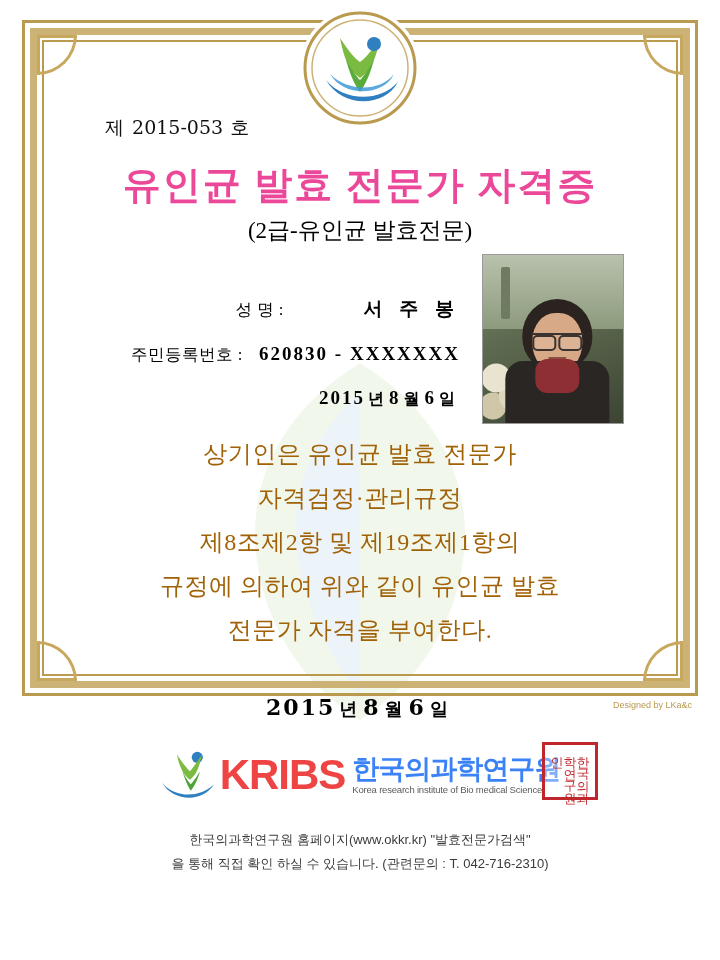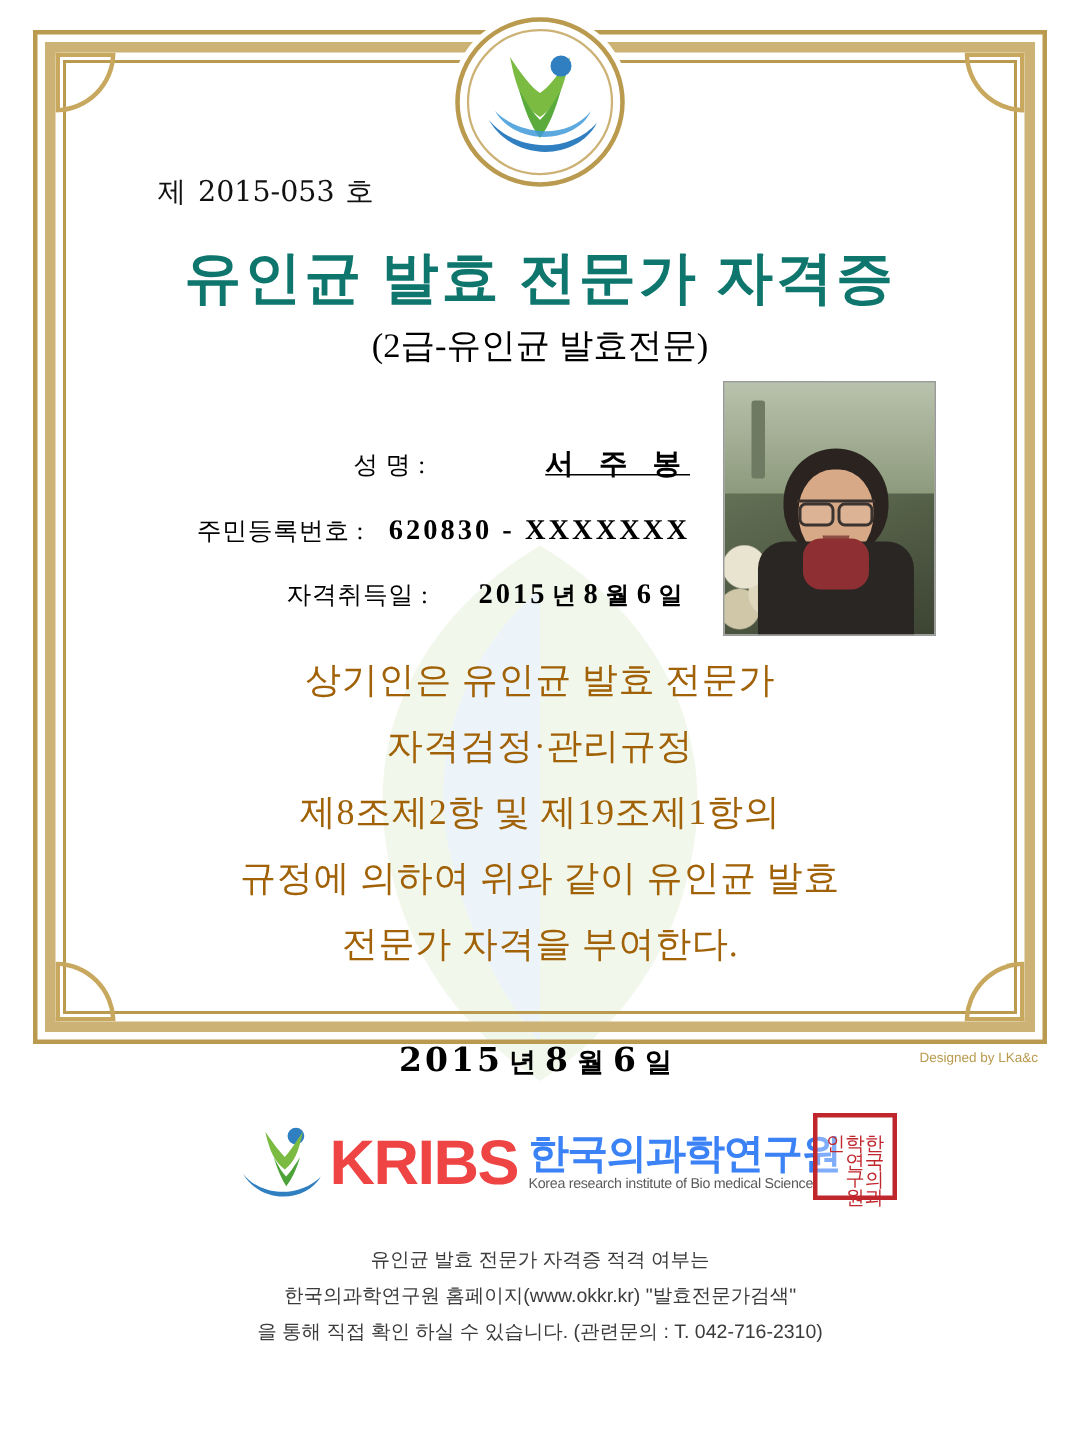--- a/index.html
+++ b/index.html
@@ -111,21 +111,21 @@
   .serial .num { letter-spacing: 0px; }
 
   .title {
     position: absolute;
     left: 0; right: 0;
     top: 160px;
     text-align: center;
     font-size: 38px;
     font-weight: bold;
     letter-spacing: 2px;
-    color: #0f766e;
+    color: #ec4899;
   }
   .subtitle {
     position: absolute;
     left: 0; right: 0;
     top: 215px;
     text-align: center;
     font-size: 23px;
     color: #000;
   }
 
@@ -153,21 +153,20 @@
   }
   .field-value {
     font-size: 19px;
     font-weight: bold;
     letter-spacing: 2px;
     font-family: Liberation Serif, serif;
   }
   .field-value.name {
     letter-spacing: 6px;
     font-family: "Liberation Serif", serif;
-    text-decoration: underline;
   }
   .field-value .unit {
     font-weight: bold;
     font-size: 16px;
     padding: 0 3px;
   }
 
   
   .photo {
     position: absolute;
@@ -430,21 +429,20 @@
   <div class="fields">
     <div class="field-row">
       <span class="field-label">성    명 :</span>
       <span class="field-value name">서 주 봉</span>
     </div>
     <div class="field-row">
       <span class="field-label">주민등록번호 :</span>
       <span class="field-value">620830 - XXXXXXX</span>
     </div>
     <div class="field-row">
-      <span class="field-label">자격취득일 :</span>
       <span class="field-value">
         <span>2015</span><span class="unit">년</span><span>8</span><span class="unit">월</span><span>6</span><span class="unit">일</span>
       </span>
     </div>
   </div>
 
   <div class="body-text">
     <div>상기인은 유인균 발효 전문가</div>
     <div>자격검정·관리규정</div>
     <div>제8조제2항 및 제19조제1항의</div>
@@ -465,19 +463,18 @@
     </svg>
     <div class="logo-kribs">KRIBS</div>
     <div class="logo-kr">
       <span class="ko">한국의과학연구원</span>
       <span class="en">Korea research institute of Bio medical Science</span>
     </div>
   </div>
   <div class="seal">한국의과학연구원인</div>
 
   <div class="footnote">
-    <div>유인균 발효 전문가 자격증 적격 여부는</div>
     <div>한국의과학연구원 홈페이지(www.okkr.kr) "발효전문가검색"</div>
     <div>을 통해 직접 확인 하실 수 있습니다. (관련문의 : T. 042-716-2310)</div>
   </div>
 
   <div class="designed">Designed by LKa&amp;c</div>
 </div>
 
 </body></html>

